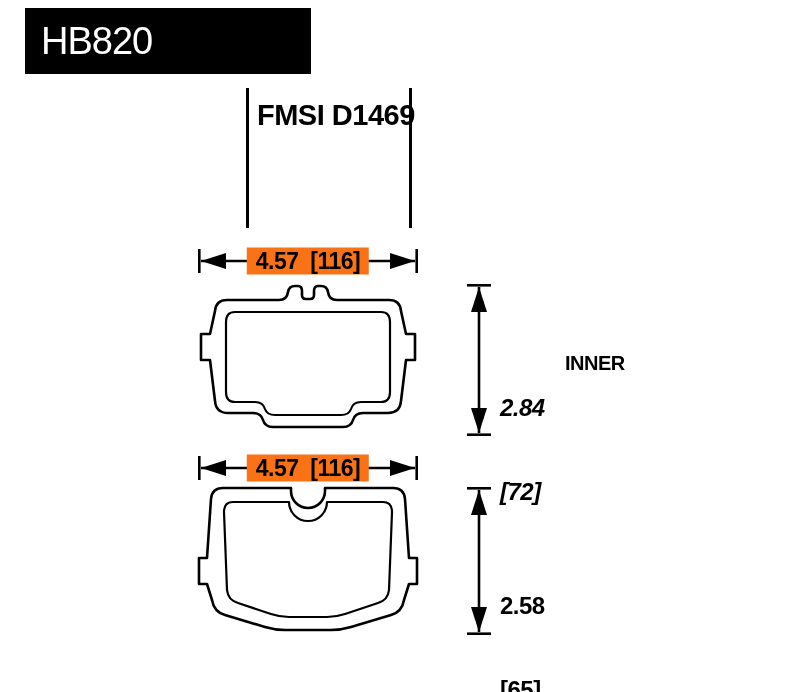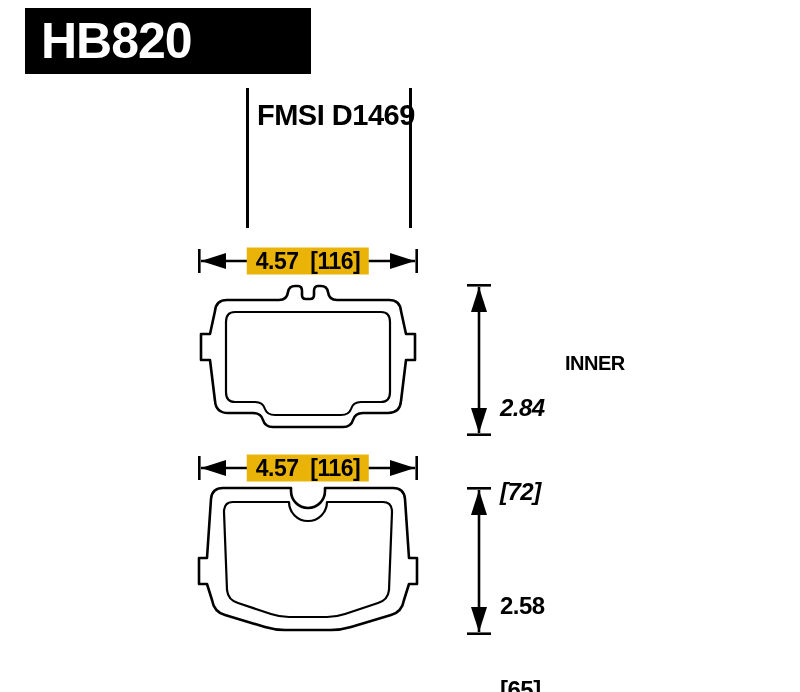--- a/index.html
+++ b/index.html
@@ -7,30 +7,30 @@
     position:relative;width:800px;height:692px;background:#fff;
     font-family:"Liberation Sans","DejaVu Sans",sans-serif;
     color:#000;overflow:hidden;
   }
   .abs{position:absolute;}
   .part-bar{
     left:25px;top:8px;width:286px;height:66px;background:#000;
     display:flex;align-items:center;
   }
   .part-number{
-    color:#fff;font-size:50px;font-weight:bold;padding-left:16px;
+    color:#fff;font-size:38px;font-weight:normal;padding-left:16px;
     letter-spacing:-1px;white-space:nowrap;
   }
   .spec-text{font-size:29px;font-weight:bold;letter-spacing:-0.5px;white-space:nowrap;}
   .vline{width:3px;background:#000;}
   .dim-wrap{width:220px;height:30px;}
   .dim-wrap svg{position:absolute;left:0;top:0;}
   .dim-text{
     position:absolute;left:50%;top:50%;transform:translate(-50%,-50%);
-    background:#eab308;padding:0 9px;font-size:23px;font-weight:bold;
+    background:#f97316;padding:0 9px;font-size:23px;font-weight:bold;
     white-space:pre;letter-spacing:-0.5px;
   }
   .hdim-text{font-size:24px;font-weight:bold;line-height:28px;white-space:pre;letter-spacing:-0.5px;}
   .pos-label{font-size:20px;font-weight:bold;letter-spacing:-0.5px;}
   .footer-label{
     left:250px;top:642px;width:310px;text-align:center;
     font-size:31px;font-weight:bold;letter-spacing:-0.5px;white-space:nowrap;
   }
   .pad-outline path{fill:#ffffff;stroke:#000;stroke-width:2.6;stroke-linejoin:round;}
   .pad-outline path.inner-contour{fill:none;stroke-width:2.2;}

